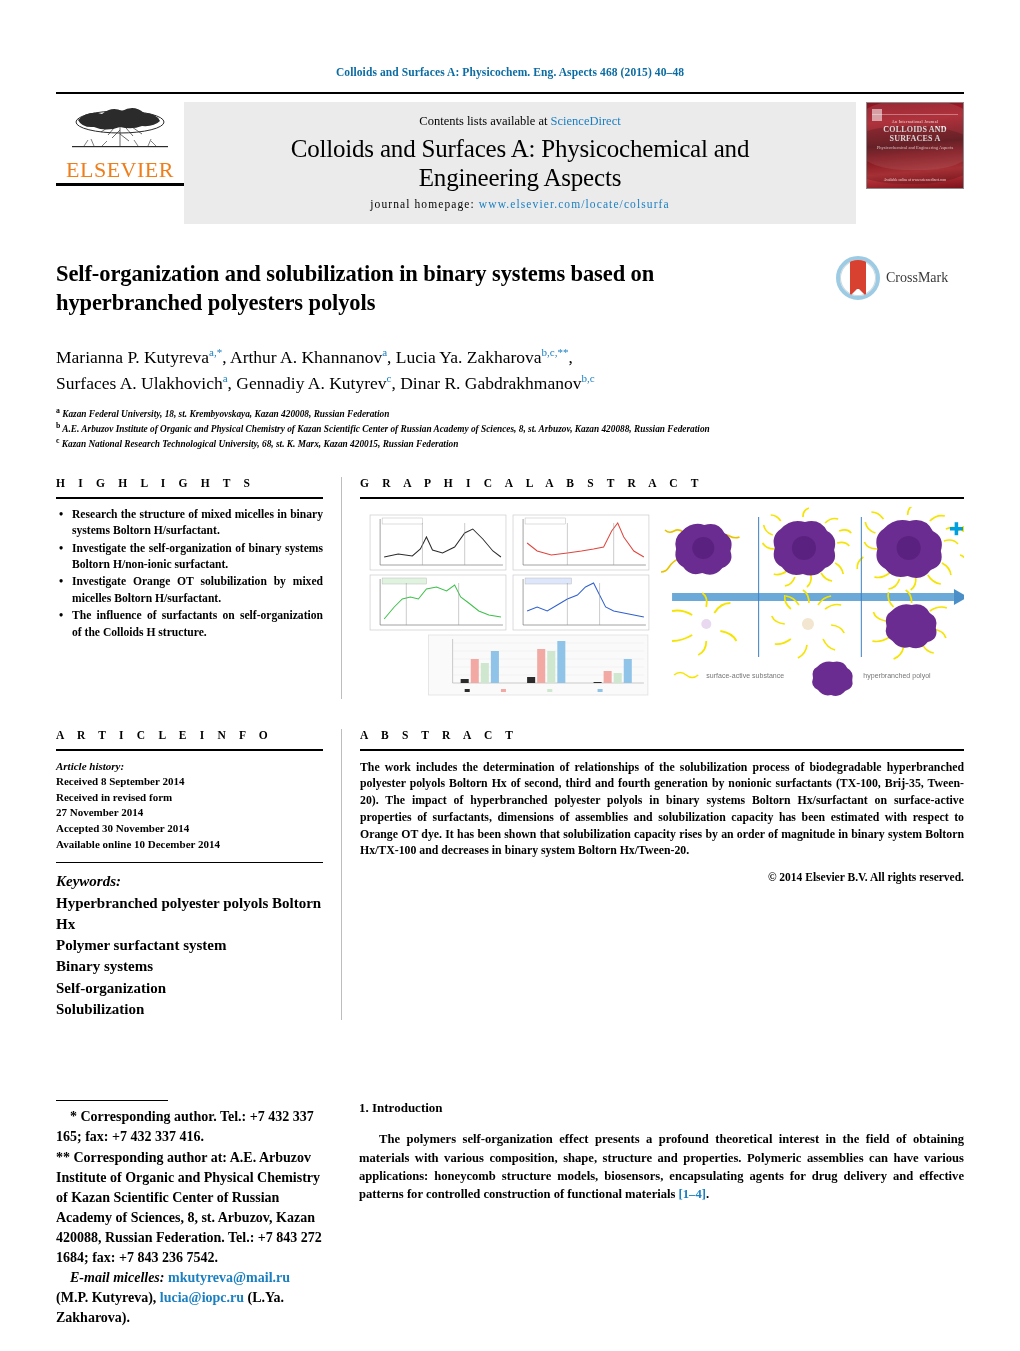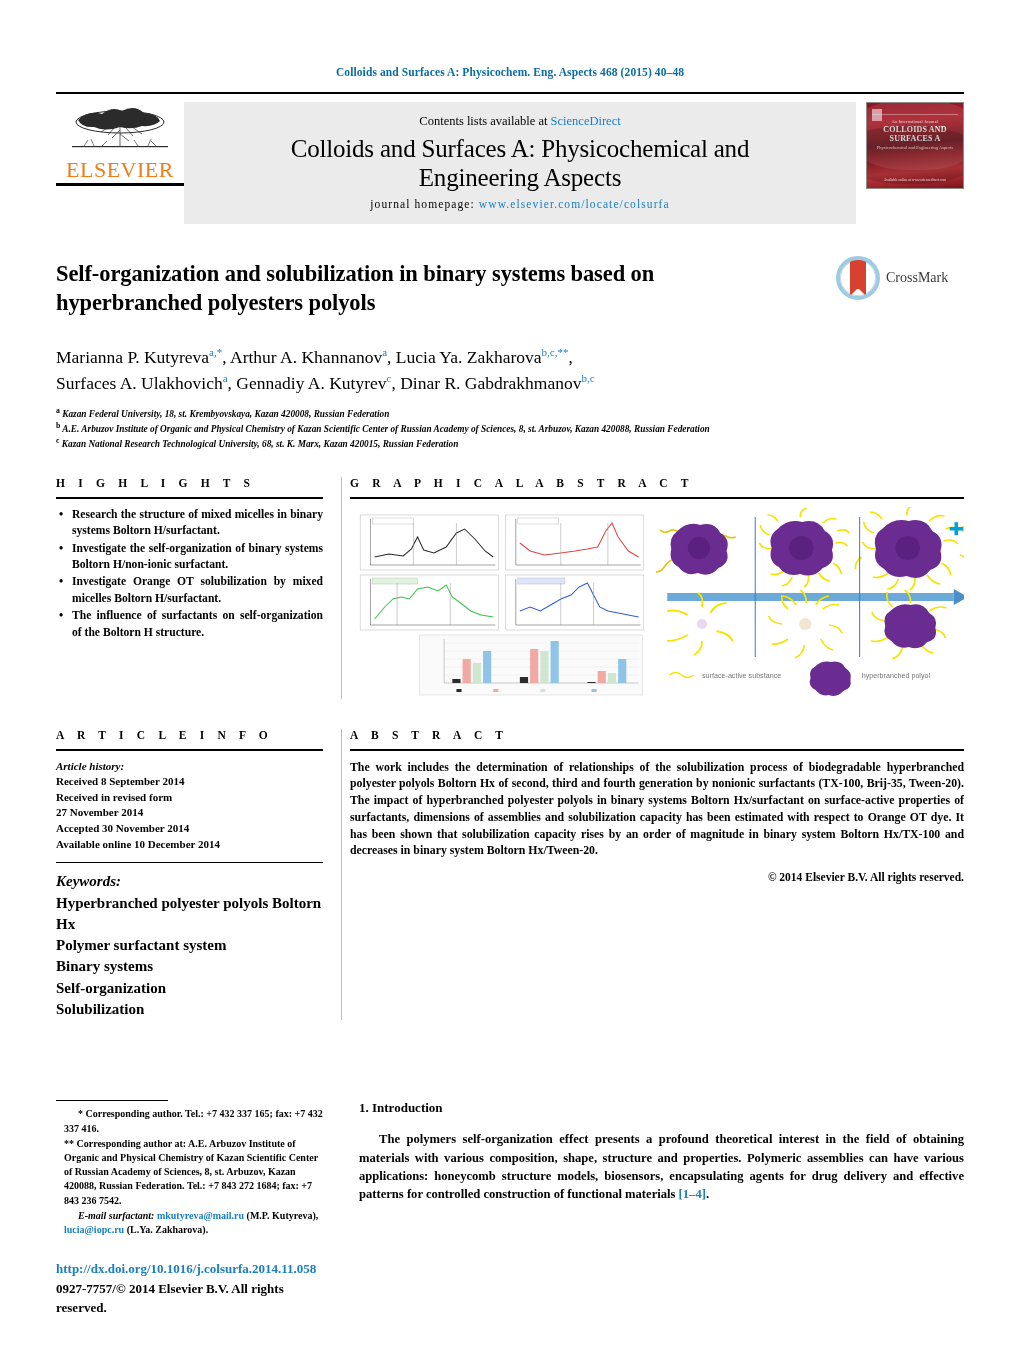--- a/index.html
+++ b/index.html
@@ -141,21 +141,21 @@
   }
   .affil sup { font-style:normal; }
 
   
   .cols {
     margin-top:26px;
     display:flex;
     gap:0;
   }
   .colL { width:285px; flex:0 0 285px; padding-right:18px; }
-  .colR { flex:1 1 auto; padding-left:8px; border-left:1px solid #bdbdbd; }
+  .colR { flex:1 1 auto; padding-left:18px; border-left:1px solid #bdbdbd; }
 
   .sechead {
     font-size:11.5px;
     font-weight:bold;
     letter-spacing:5.2px;
     font-family:"Liberation Serif", serif;
   }
   .rule-thick { border-top:2px solid #000; margin:8px 0 8px; }
   .rule-thin  { border-top:1px solid #000; margin:10px 0 8px; }
 
@@ -195,21 +195,21 @@
     font-weight:bold;
     margin-top:2px;
   }
   .copyright { text-align:right; font-weight:bold; font-size:11.5px; margin-top:12px; }
 
   
   .bottom { display:flex; margin-top:80px; }
   .bl { width:285px; flex:0 0 285px; padding-right:18px; position:relative; }
   .br { flex:1 1 auto; padding-left:18px; }
   .fn-rule { width:112px; border-top:1.6px solid #000; margin-bottom:6px; }
-  .footnotes { font-size:10px; line-height:1.42; font-weight:bold;margin-left:8px; }
+  .footnotes { font-size:14px; line-height:1.42; font-weight:bold; }
   .footnotes p { margin:0 0 1px; }
   .footnotes .ind { text-indent:14px; }
   .footnotes i { font-style:italic; }
   a, .lnk { color:#1a7fc1; text-decoration:none; }
 
   .doi { margin-top:22px; font-size:13px; font-weight:bold; line-height:1.5;}
   .doi .d1 { color:#1a7fc1; }
 
   .introhead { font-size:13px; font-weight:bold; margin-bottom:14px;}
   .introbody { font-size:12.6px; line-height:1.45; text-align:justify; font-weight:bold; text-indent:20px;}
@@ -304,21 +304,21 @@
   </div>
 
   <div class="cols">
     <div class="colL">
       <div class="sechead">H I G H L I G H T S</div>
       <div class="rule-thick"></div>
       <ul class="hl">
         <li>Research the structure of mixed micelles in binary systems Boltorn H/surfactant.</li>
         <li>Investigate the self-organization of binary systems Boltorn H/non-ionic surfactant.</li>
         <li>Investigate Orange OT solubilization by mixed micelles Boltorn H/surfactant.</li>
-        <li>The influence of surfactants on self-organization of the Boltorn H structure.</li>
+        <li>The influence of surfactants on self-organization of the Colloids H structure.</li>
       </ul>
     </div>
 
     <div class="colR">
       <div class="sechead">G R A P H I C A L   A B S T R A C T</div>
       <div class="rule-thick"></div>
 
       <div class="ga-wrap">
         <div class="ga-img">
           <svg width="100%" height="192" viewBox="0 0 600 192" preserveAspectRatio="none">
@@ -554,21 +554,21 @@
     </div>
   </div>
 
   <div class="bottom">
     <div class="bl">
       <div class="fn-rule"></div>
       <div class="footnotes">
         <p class="ind">* Corresponding author. Tel.: +7 432 337 165; fax: +7 432 337 416.</p>
         <p>** Corresponding author at: A.E. Arbuzov Institute of Organic and Physical Chemistry of Kazan Scientific Center of Russian Academy of Sciences, 8, st. Arbuzov, Kazan 420088, Russian Federation. Tel.: +7 843 272 1684; fax: +7 843 236 7542.</p>
         <p class="ind">
-          <i>E-mail surfactant:</i>
+          <i>E-mail micelles:</i>
           <a class="lnk" href="#">mkutyreva@mail.ru</a>
           <span>(M.P. Kutyreva),</span>
           <a class="lnk" href="#">lucia@iopc.ru</a>
           <span>(L.Ya. Zakharova).</span>
         </p>
       </div>
       <div class="doi">
         <a class="d1" href="#">http://dx.doi.org/10.1016/j.colsurfa.2014.11.058</a>
         <div>0927-7757/© 2014 Elsevier B.V. All rights reserved.</div>
       </div>

